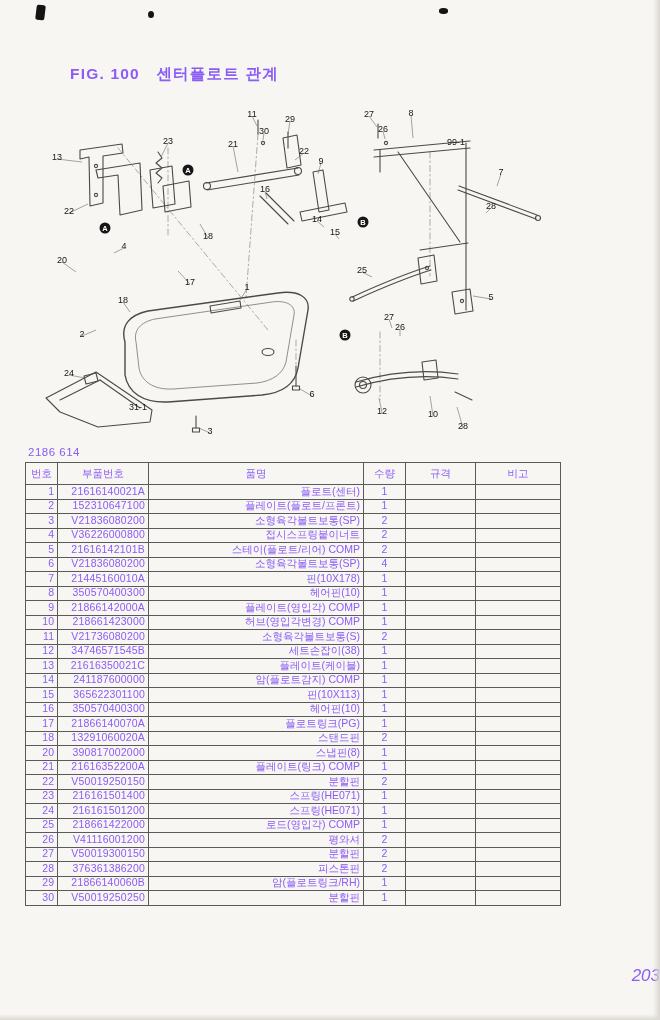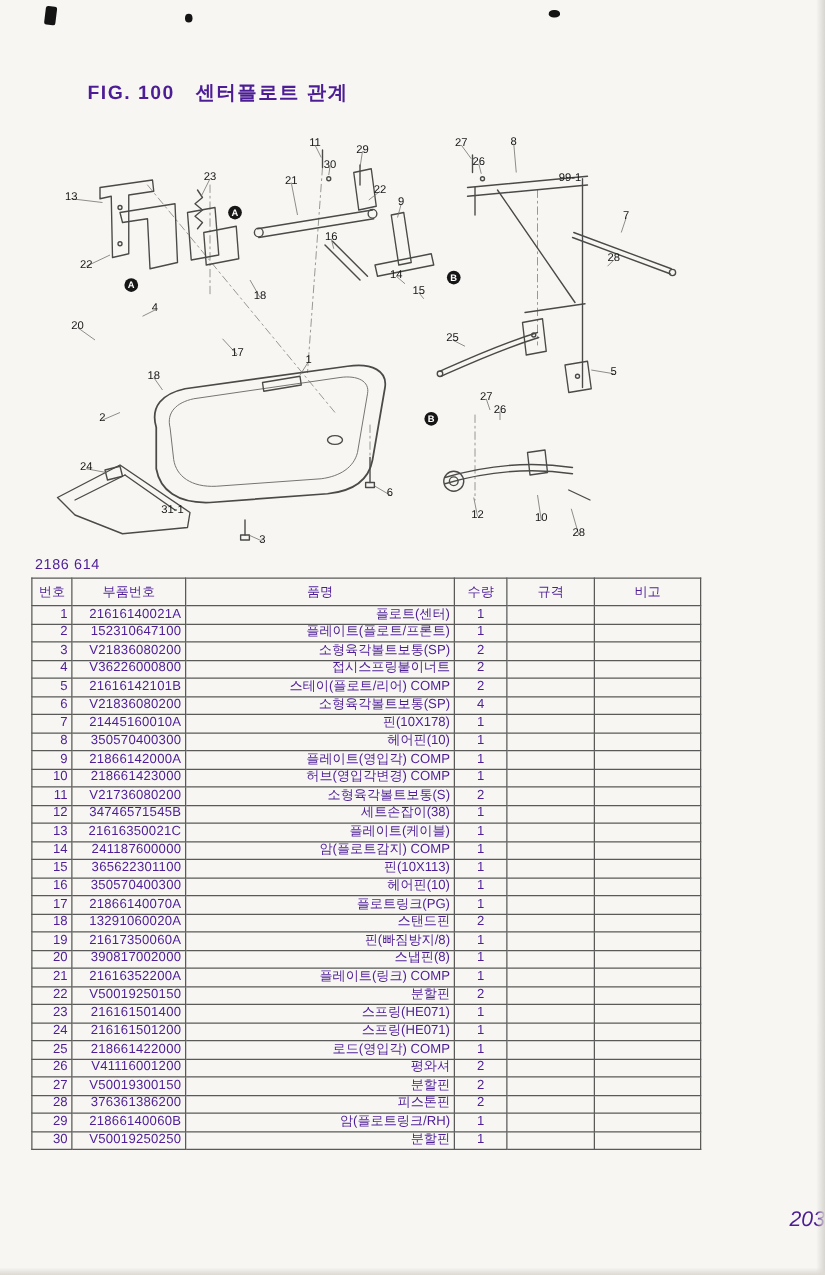--- a/index.html
+++ b/index.html
@@ -1,19 +1,19 @@
 <!DOCTYPE html>
 <html><head>
 <meta charset="utf-8">
 <style>
   html,body{margin:0;padding:0;background:#e9e7e3;}
   .page{
     position:relative; width:660px; height:1020px; margin:0 auto;
     background:#f7f6f3; overflow:hidden;
-    font-family:"Liberation Sans", sans-serif; color:#4c1d95;
+    font-family:"Liberation Sans", sans-serif; color:#8b5cf6;
   }
   .edge-right{position:absolute;top:0;right:0;width:7px;height:100%;
     background:linear-gradient(to left,#d9d6d0,rgba(217,214,208,0));pointer-events:none;}
   .edge-bottom{position:absolute;left:0;bottom:0;width:100%;height:6px;
     background:linear-gradient(to top,#ddd9d3,rgba(221,217,211,0));pointer-events:none;}
   .artifact{position:absolute;background:#141414;}
   .a1{left:36px;top:5px;width:9px;height:15px;transform:rotate(7deg);border-radius:2px;}
   .a2{left:148px;top:11px;width:6px;height:7px;border-radius:50%;}
   .a3{left:439px;top:8px;width:9px;height:6px;border-radius:45%;}
 
@@ -395,28 +395,20 @@
         </tr>
         <tr>
           <td class="c-no">18</td>
           <td class="c-part">13291060020A</td>
           <td class="c-name">스탠드핀</td>
           <td class="c-qty">2</td>
           <td class="c-spec"></td>
           <td class="c-note"></td>
         </tr>
         <tr>
-          <td class="c-no">19</td>
-          <td class="c-part">21617350060A</td>
-          <td class="c-name">핀(빠짐방지/8)</td>
-          <td class="c-qty">1</td>
-          <td class="c-spec"></td>
-          <td class="c-note"></td>
-        </tr>
-        <tr>
           <td class="c-no">20</td>
           <td class="c-part">390817002000</td>
           <td class="c-name">스냅핀(8)</td>
           <td class="c-qty">1</td>
           <td class="c-spec"></td>
           <td class="c-note"></td>
         </tr>
         <tr>
           <td class="c-no">21</td>
           <td class="c-part">21616352200A</td>

